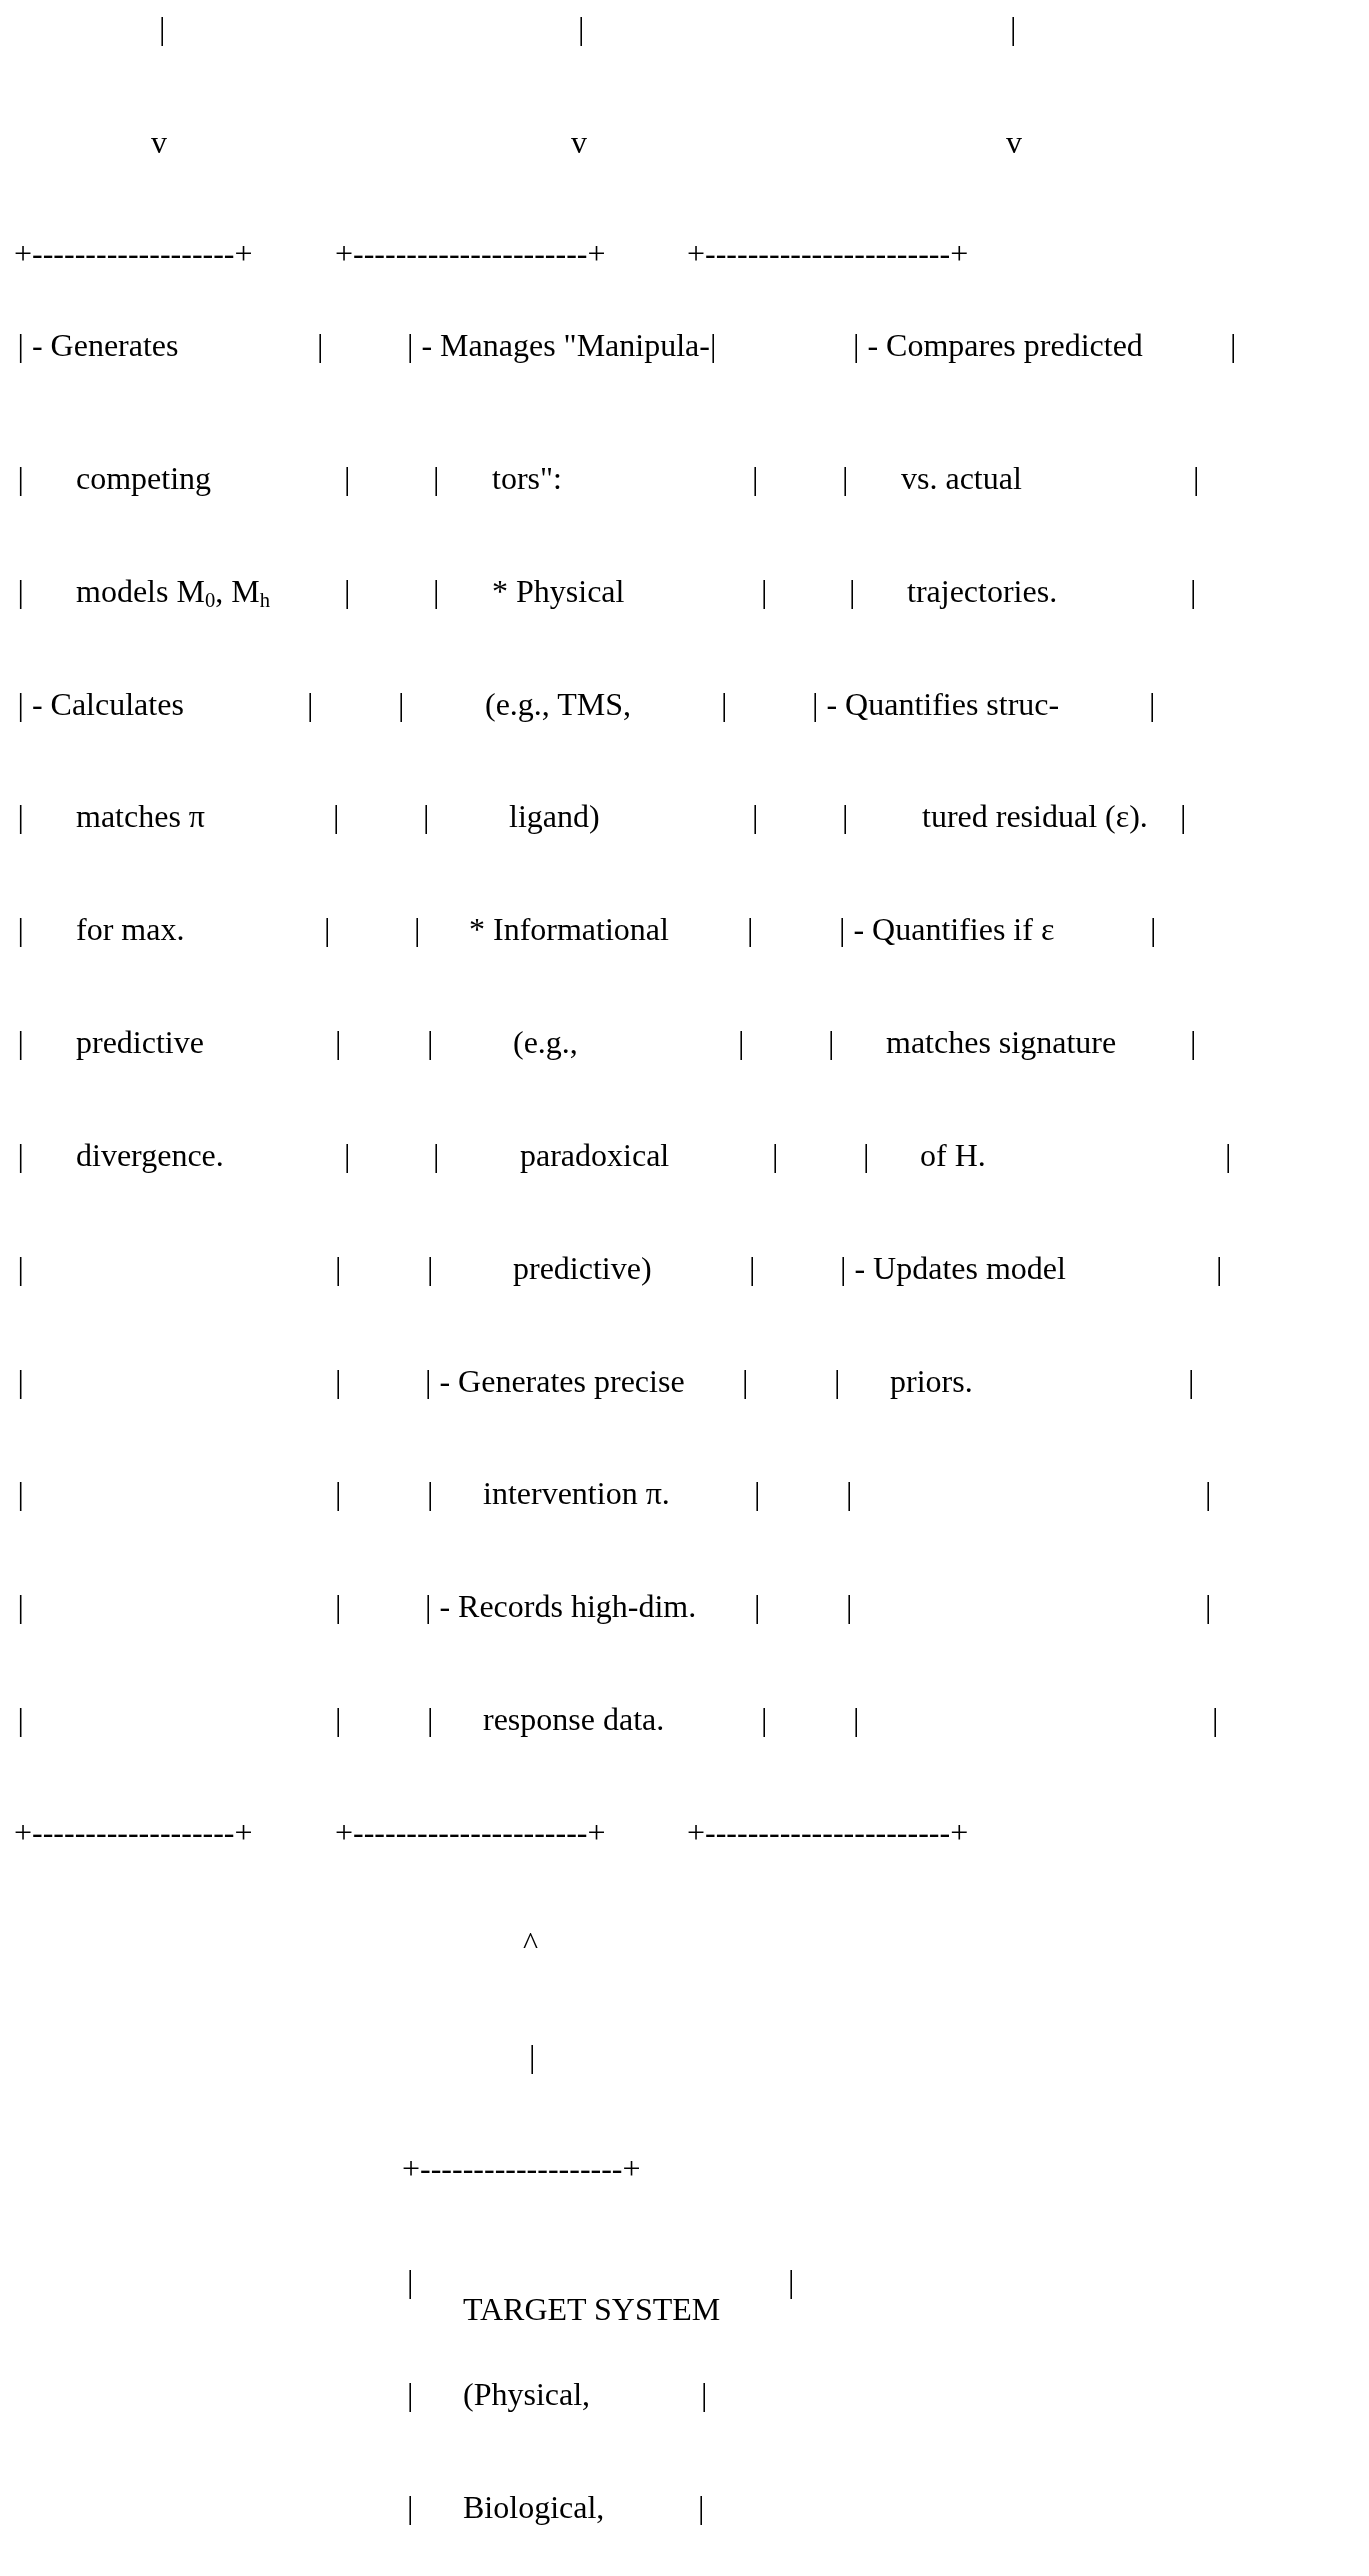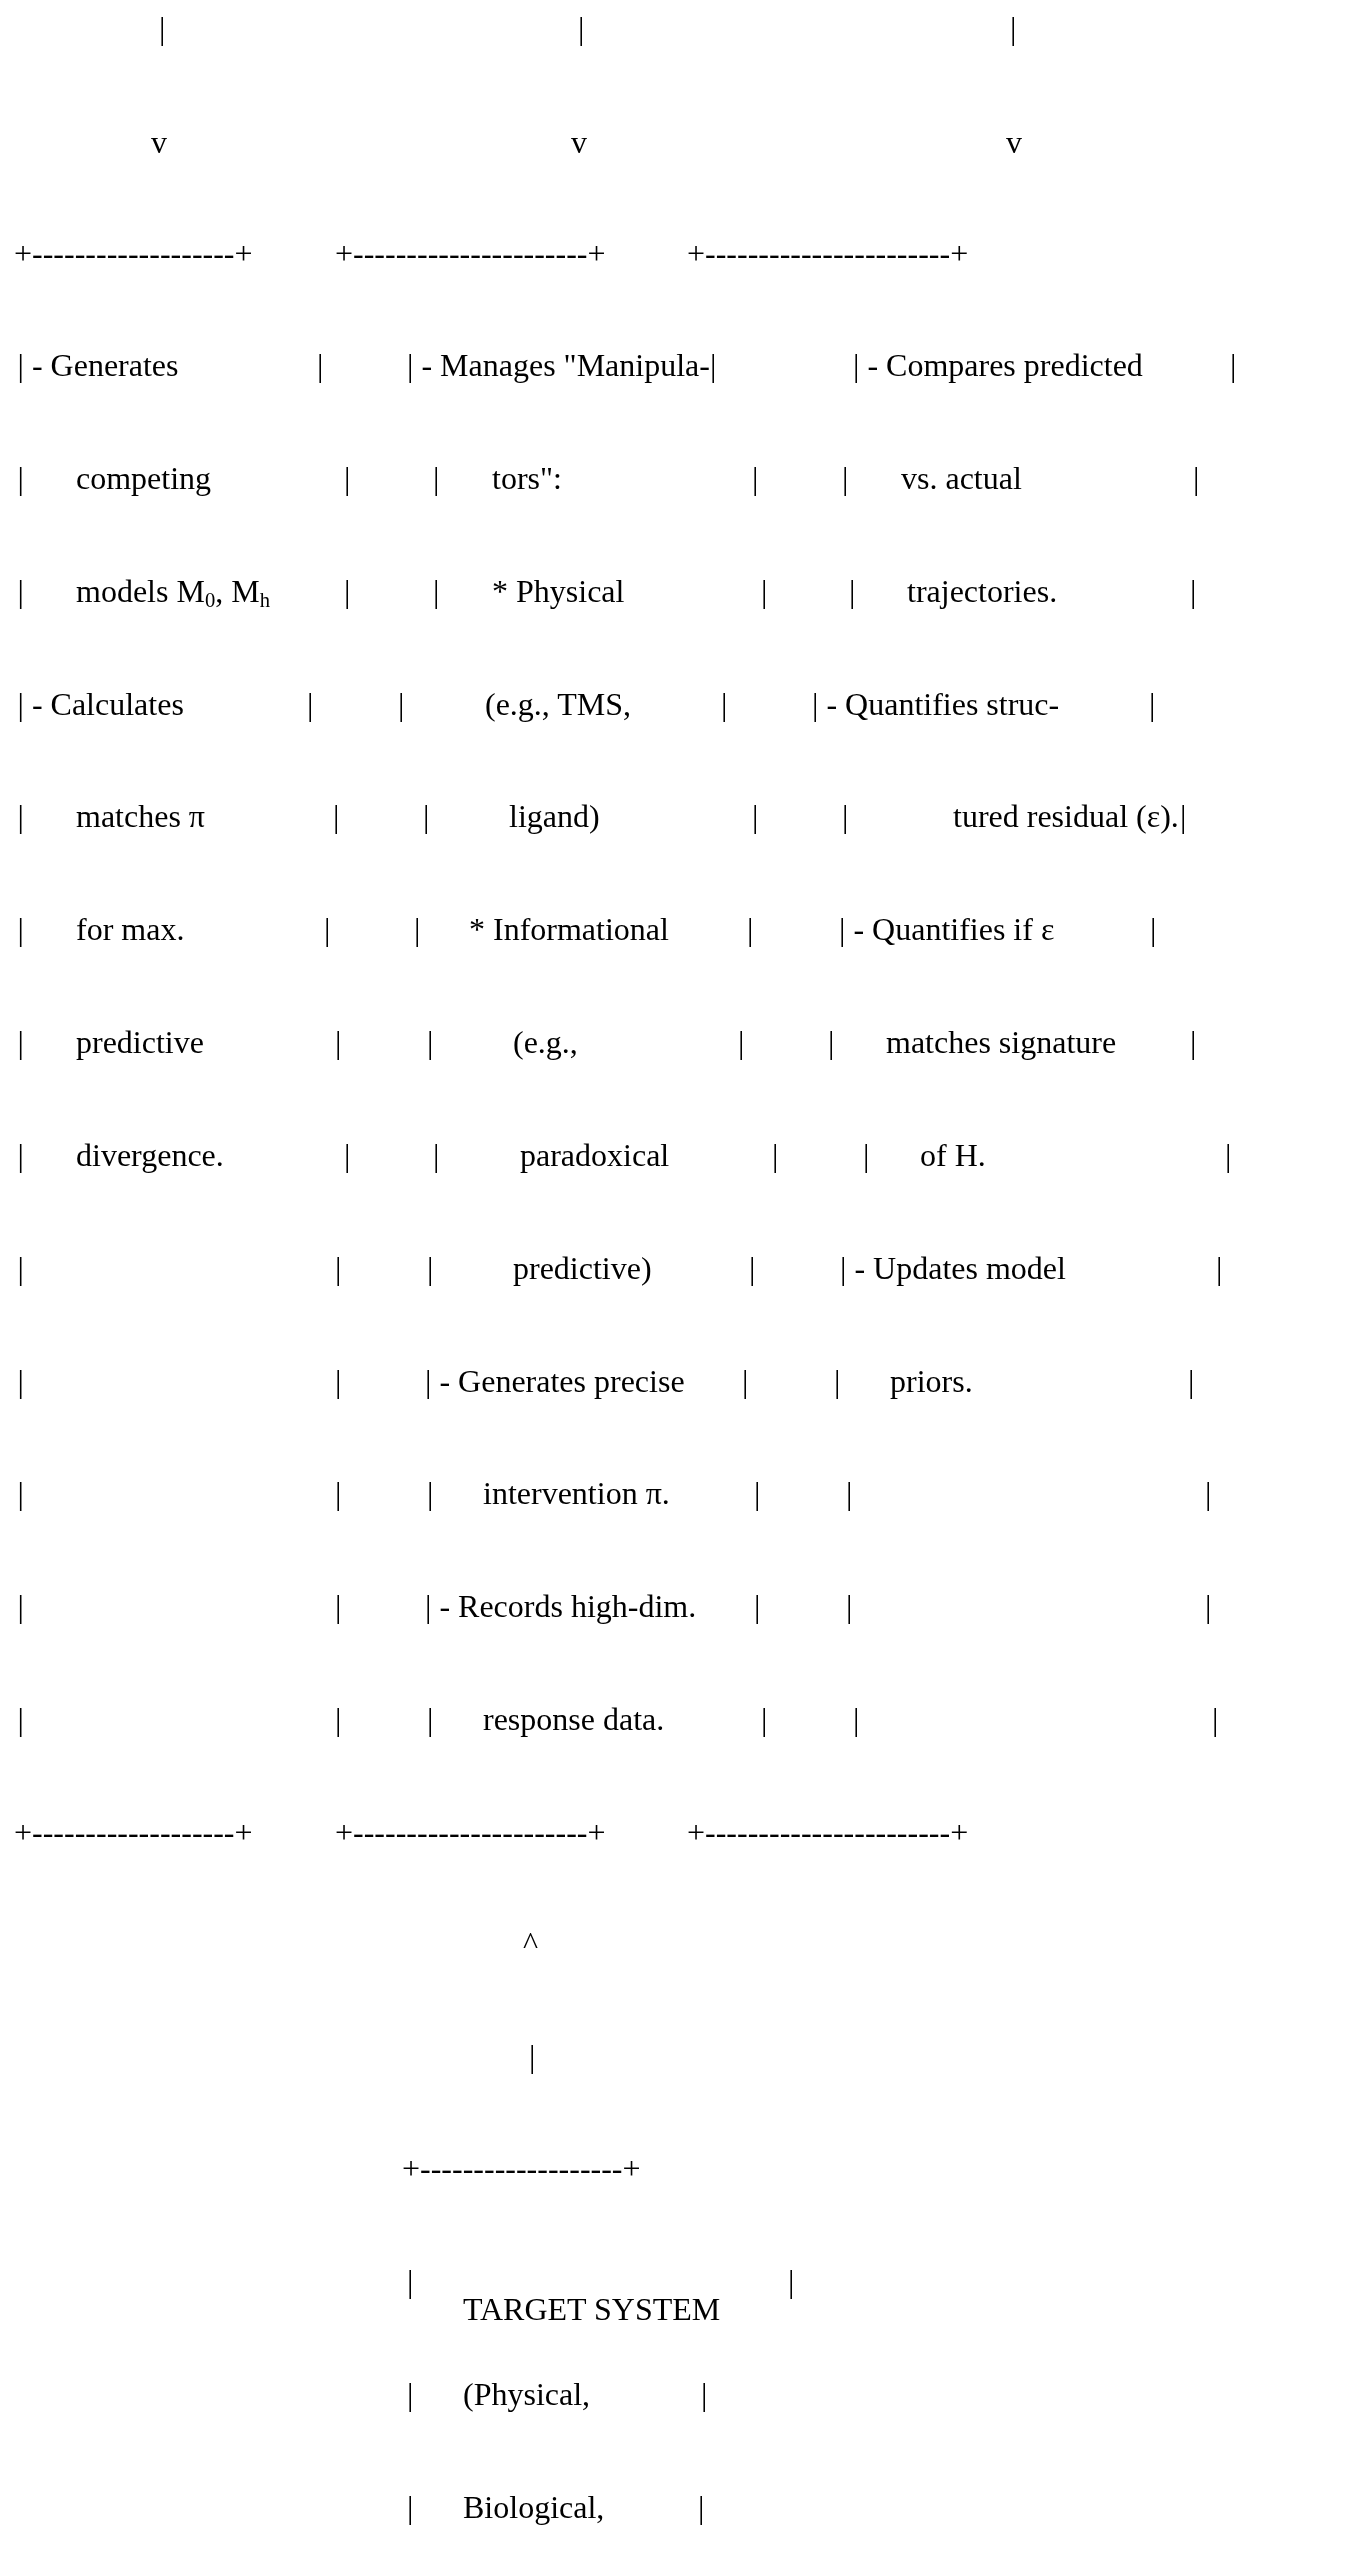--- a/index.html
+++ b/index.html
@@ -25,21 +25,21 @@
     <div class="row" style="top: 122px;">
       <span class="seg" style="left: 151px;">v</span>
       <span class="seg" style="left: 571px;">v</span>
       <span class="seg" style="left: 1006px;">v</span>
     </div>
     <div class="row" style="top: 233px;">
       <span class="seg" style="left: 14px;">+-------------------+</span>
       <span class="seg" style="left: 335px;">+----------------------+</span>
       <span class="seg" style="left: 687px;">+-----------------------+</span>
     </div>
-    <div class="row" style="top: 345px;">
+    <div class="row" style="top: 325px;">
       <span class="seg" style="left: 17.5px;">| - Generates</span>
       <span class="seg" style="left: 317px;">|</span>
       <span class="seg" style="left: 407px;">| - Manages "Manipula-|</span>
       <span class="seg" style="left: 853px;">| - Compares predicted</span>
       <span class="seg" style="left: 1230px;">|</span>
     </div>
     <div class="row" style="top: 458px;">
       <span class="seg" style="left: 17.5px;">|</span>
       <span class="seg" style="left: 76px;">competing</span>
       <span class="seg" style="left: 344px;">|</span>
@@ -71,21 +71,21 @@
       <span class="seg" style="left: 1149px;">|</span>
     </div>
     <div class="row" style="top: 796px;">
       <span class="seg" style="left: 17.5px;">|</span>
       <span class="seg" style="left: 76px;">matches π</span>
       <span class="seg" style="left: 333px;">|</span>
       <span class="seg" style="left: 423px;">|</span>
       <span class="seg" style="left: 509px;">ligand)</span>
       <span class="seg" style="left: 752px;">|</span>
       <span class="seg" style="left: 842px;">|</span>
-      <span class="seg" style="left: 953px; text-align: right;">tured residual (ε).</span>
+      <span class="seg" style="left: 922px; text-align: right;">tured residual (ε).</span>
       <span class="seg" style="left: 1180px;">|</span>
     </div>
     <div class="row" style="top: 909px;">
       <span class="seg" style="left: 17.5px;">|</span>
       <span class="seg" style="left: 76px;">for max.</span>
       <span class="seg" style="left: 324px;">|</span>
       <span class="seg" style="left: 414px;">|</span>
       <span class="seg" style="left: 469px;">* Informational</span>
       <span class="seg" style="left: 747px;">|</span>
       <span class="seg" style="left: 839px;">| - Quantifies if ε</span>

